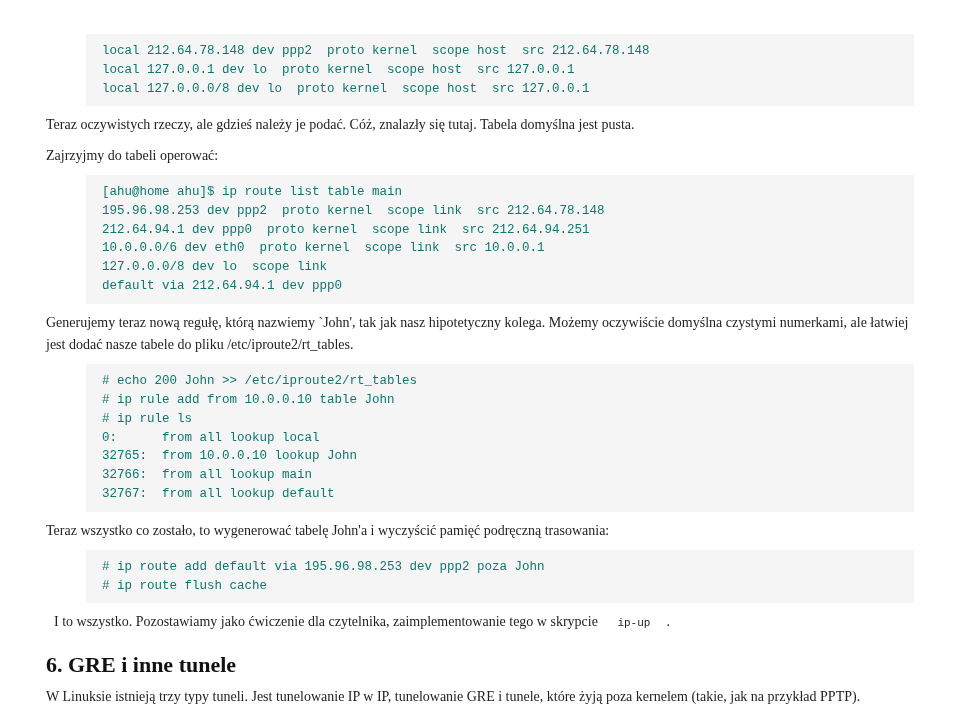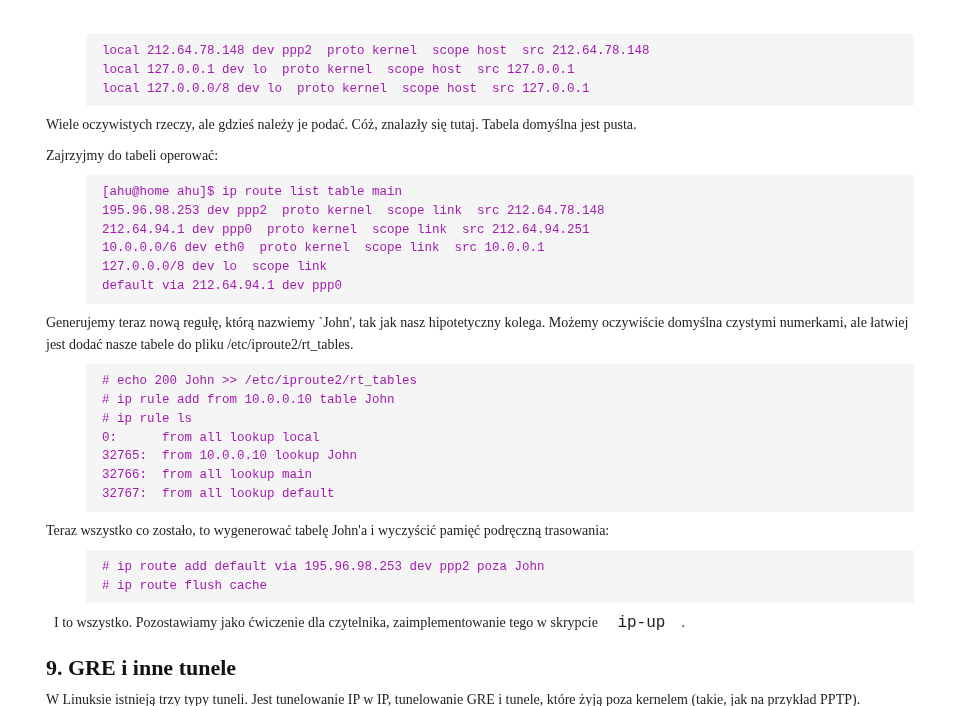--- a/index.html
+++ b/index.html
@@ -17,49 +17,49 @@
     }
 
     .code-block {
       font-family: 'Courier New', Courier, monospace;
       font-size: 12.5px;
       background-color: #f5f5f5;
       padding: 8px 16px;
       margin: 8px 0 8px 40px;
       white-space: pre;
       line-height: 1.5;
-      color: #a21caf;
+      color: #0f766e;
     }
 
     .prose {
       line-height: 1.6;
       margin: 8px 0;
     }
 
     .section-heading {
       font-size: 22px;
       font-weight: bold;
       margin: 18px 0 8px 0;
       color: #111;
     }
 
     code.inline {
       font-family: 'Courier New', Courier, monospace;
-      font-size: 16px;
+      font-size: 11px;
       background: none;
     }
   </style>
 </head>
 <body>
 
 <div class="code-block">local 212.64.78.148 dev ppp2  proto kernel  scope host  src 212.64.78.148
 local 127.0.0.1 dev lo  proto kernel  scope host  src 127.0.0.1
 local 127.0.0.0/8 dev lo  proto kernel  scope host  src 127.0.0.1</div>
 
-<p class="prose">Wiele oczywistych rzeczy, ale gdzieś należy je podać. Cóż, znalazły się tutaj. Tabela domyślna jest pusta.</p>
+<p class="prose">Teraz oczywistych rzeczy, ale gdzieś należy je podać. Cóż, znalazły się tutaj. Tabela domyślna jest pusta.</p>
 
 <p class="prose">Zajrzyjmy do tabeli operować:</p>
 
 <div class="code-block">[ahu@home ahu]$ ip route list table main
 195.96.98.253 dev ppp2  proto kernel  scope link  src 212.64.78.148
 212.64.94.1 dev ppp0  proto kernel  scope link  src 212.64.94.251
 10.0.0.0/6 dev eth0  proto kernel  scope link  src 10.0.0.1
 127.0.0.0/8 dev lo  scope link
 default via 212.64.94.1 dev ppp0</div>
 
@@ -75,15 +75,15 @@
 
 <p class="prose">Teraz wszystko co zostało, to wygenerować tabelę John'a i wyczyścić pamięć podręczną trasowania:</p>
 
 <div class="code-block"># ip route add default via 195.96.98.253 dev ppp2 poza John
 # ip route flush cache</div>
 
 <p class="prose">
   <span>I to wszystko. Pozostawiamy jako ćwiczenie dla czytelnika, zaimplementowanie tego w skrypcie </span><code class="inline">ip-up</code><span>.</span>
 </p>
 
-<h2 class="section-heading">9. GRE i inne tunele</h2>
+<h2 class="section-heading">6. GRE i inne tunele</h2>
 
 <p class="prose">W Linuksie istnieją trzy typy tuneli. Jest tunelowanie IP w IP, tunelowanie GRE i tunele, które żyją poza kernelem (takie, jak na przykład PPTP).</p>
 
 </body></html>

